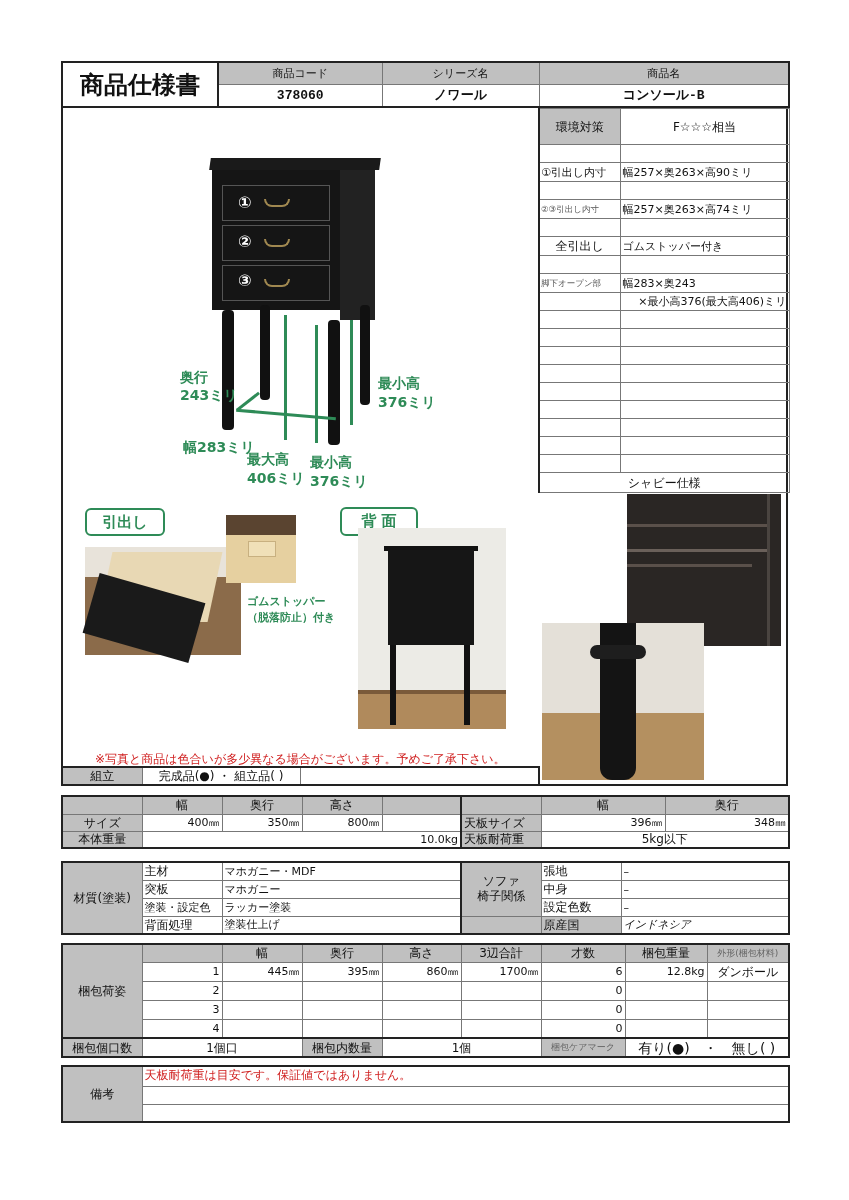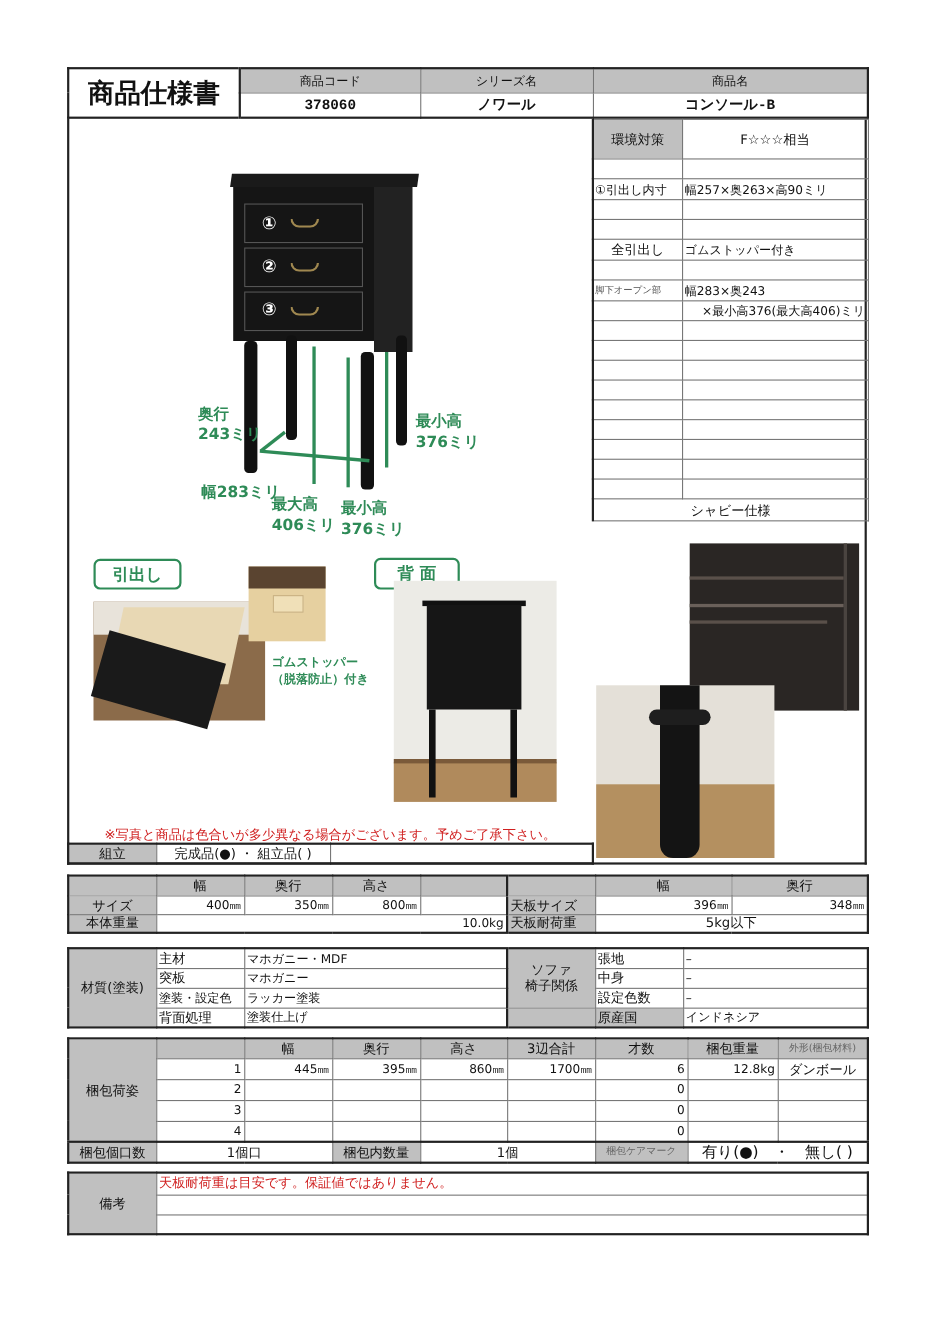--- a/index.html
+++ b/index.html
@@ -148,20 +148,24 @@
         <td></td>
       </tr>
   <tr style="height:19px;">
     <td style="font-size:11px;padding:0 1px;">①引出し内寸</td>
     <td style="font-size:11px;">幅257×奥263×高90ミリ</td>
   </tr>
   <tr style="height:18px;">
         <td></td>
         <td></td>
       </tr>
+  <tr style="height:19px;">
+    <td style="font-size:8.5px;color:#555;padding:0 1px;">②③引出し内寸</td>
+    <td style="font-size:11px;">幅257×奥263×高74ミリ</td>
+  </tr>
   <tr style="height:18px;">
         <td></td>
         <td></td>
       </tr>
   <tr style="height:19px;">
     <td class="c" style="font-size:12px;">全引出し</td>
     <td style="font-size:11px;">ゴムストッパー付き</td>
   </tr>
   <tr style="height:18px;">
         <td></td>
@@ -304,21 +308,21 @@
     <td style="font-size:11px;">塗装・設定色</td>
     <td style="font-size:11px;">ラッカー塗装</td>
     <td style="font-size:12px;">設定色数</td>
     <td>–</td>
   </tr>
   <tr style="height:18px;">
     <td style="font-size:12px;">背面処理</td>
     <td style="font-size:11px;">塗装仕上げ</td>
     <td class="gray" style="border-left:2px solid #222;"></td>
     <td class="gray" style="font-size:12px;">原産国</td>
-    <td style="font-size:11px;">インドネシア</td>
+    <td style="font-size:11px;font-style:italic;">インドネシア</td>
   </tr>
 </tbody>
   </table>
 
 <table style="left:61px;top:943px;width:727px;border:2px solid #222;">
   <colgroup>
     <col style="width:80px">
       <col style="width:80px">
       <col style="width:80px">
       <col style="width:80px">

